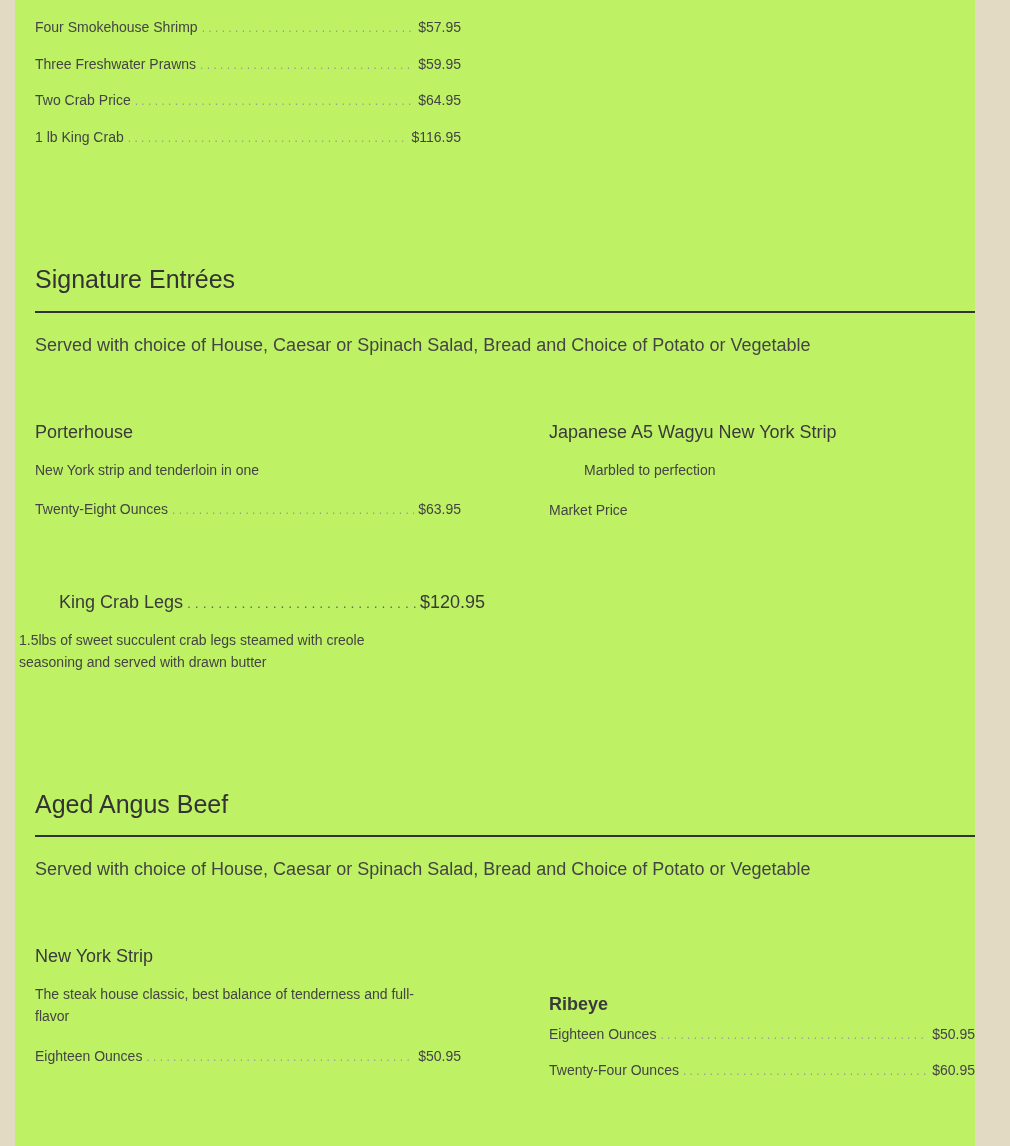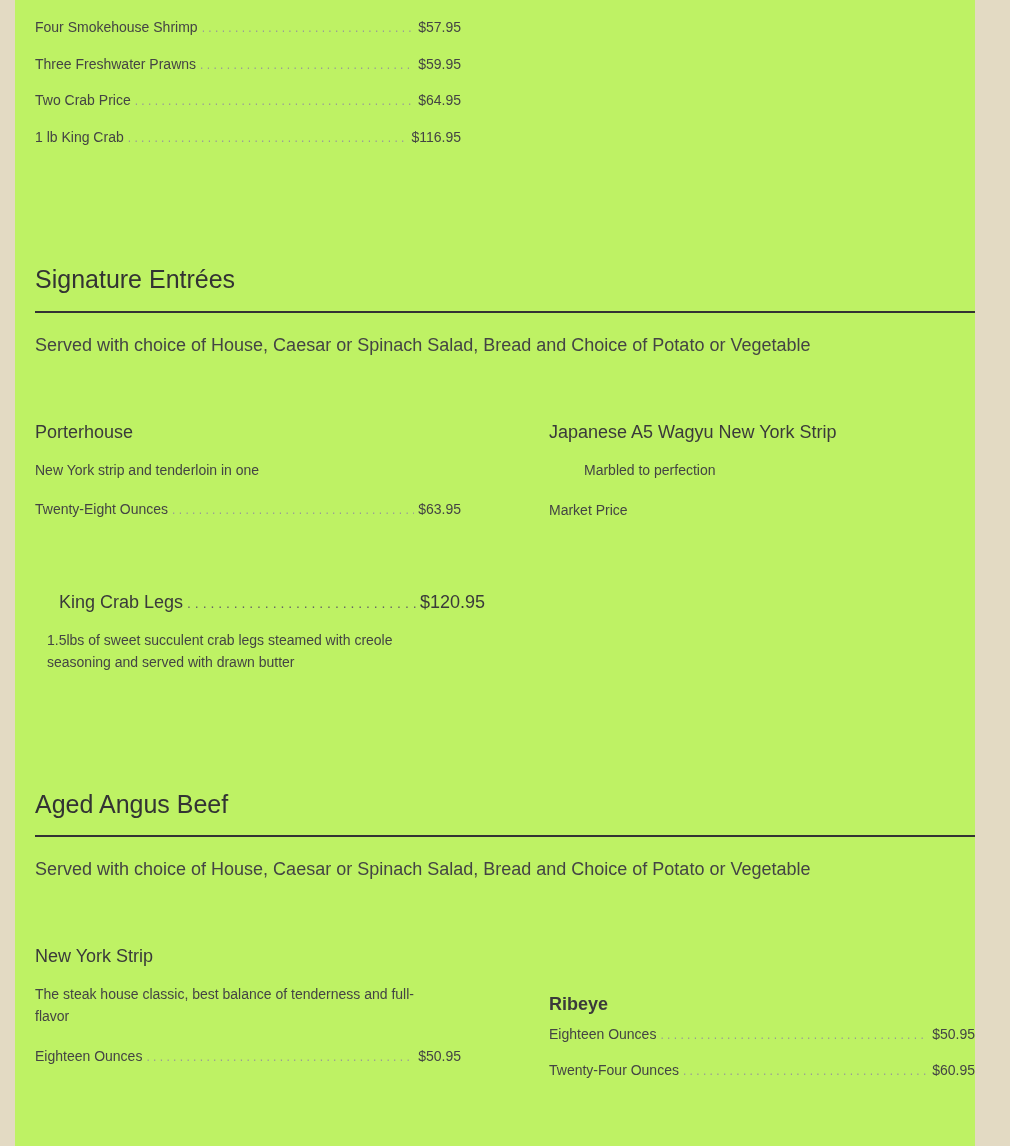--- a/index.html
+++ b/index.html
@@ -72,21 +72,21 @@
 
   <div class="item-title" style="left:534px; top:422px;">Japanese A5 Wagyu New York Strip</div>
   <div class="desc" style="left:534px; top:459px;margin-left:35px;">Marbled to perfection</div>
   <div class="desc" style="left:534px; top:499px;">Market Price</div>
 
   <div class="row" style="left:20px; top:592px; width:426px; font-size:18px; color:#3a3a3a;margin-left:24px;">
     <span class="name">King Crab Legs</span>
     <span class="dots" style="font-size:14px; color:#666;"></span>
     <span class="price">$120.95</span>
   </div>
-  <div class="desc" style="left:32px; top:629px; width:380px;">1.5lbs of sweet succulent crab legs steamed with creole seasoning and served with drawn butter</div>
+  <div class="desc" style="left:4px; top:629px; width:380px;">1.5lbs of sweet succulent crab legs steamed with creole seasoning and served with drawn butter</div>
 
   <div class="section-title" style="top:790px;">Aged Angus Beef</div>
   <div class="rule" style="top:835px;"></div>
   <div class="subtitle" style="top:859px;">Served with choice of House, Caesar or Spinach Salad, Bread and Choice of Potato or Vegetable</div>
 
   <div class="item-title" style="left:20px; top:946px;">New York Strip</div>
   <div class="desc" style="left:20px; top:983px; width:410px;">The steak house classic, best balance of tenderness and full-flavor</div>
   <div class="row" style="left:20px; top:1048px; width:426px;">
     <span class="name">Eighteen Ounces</span>
     <span class="dots"></span>

